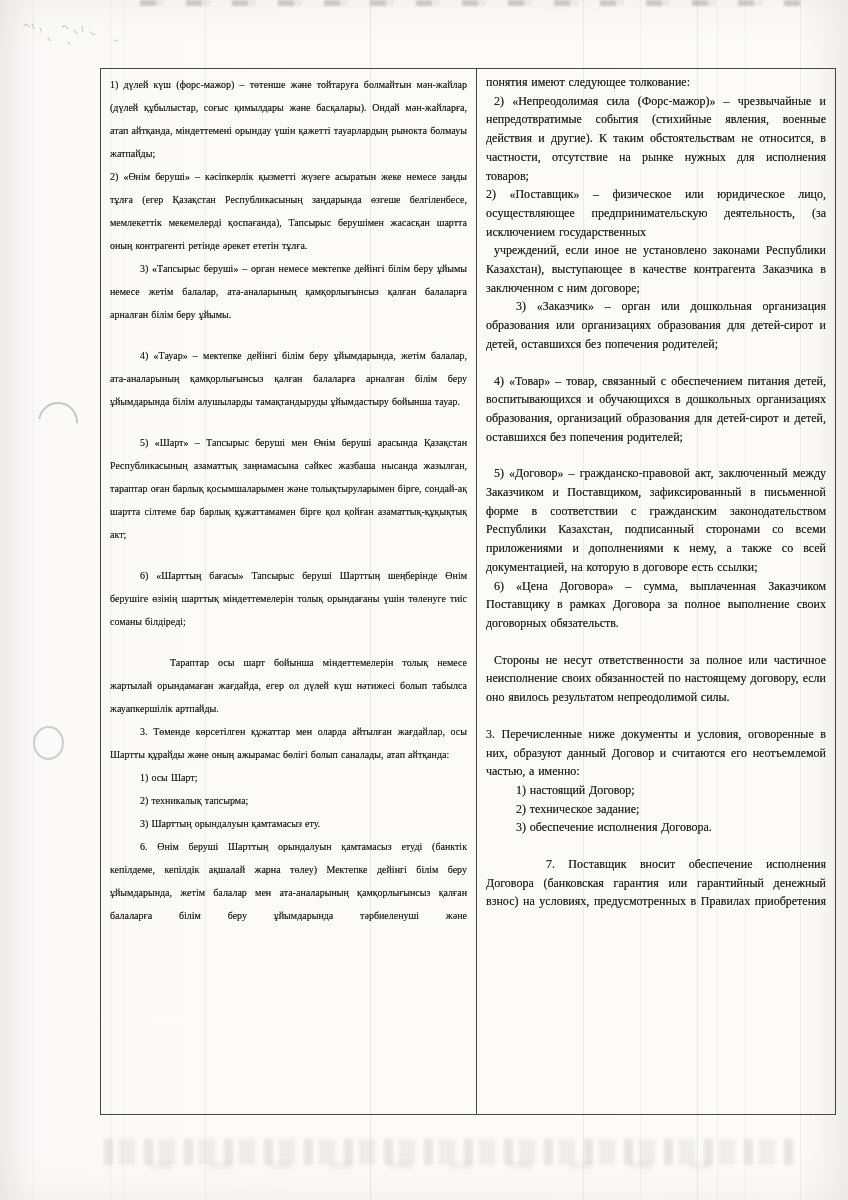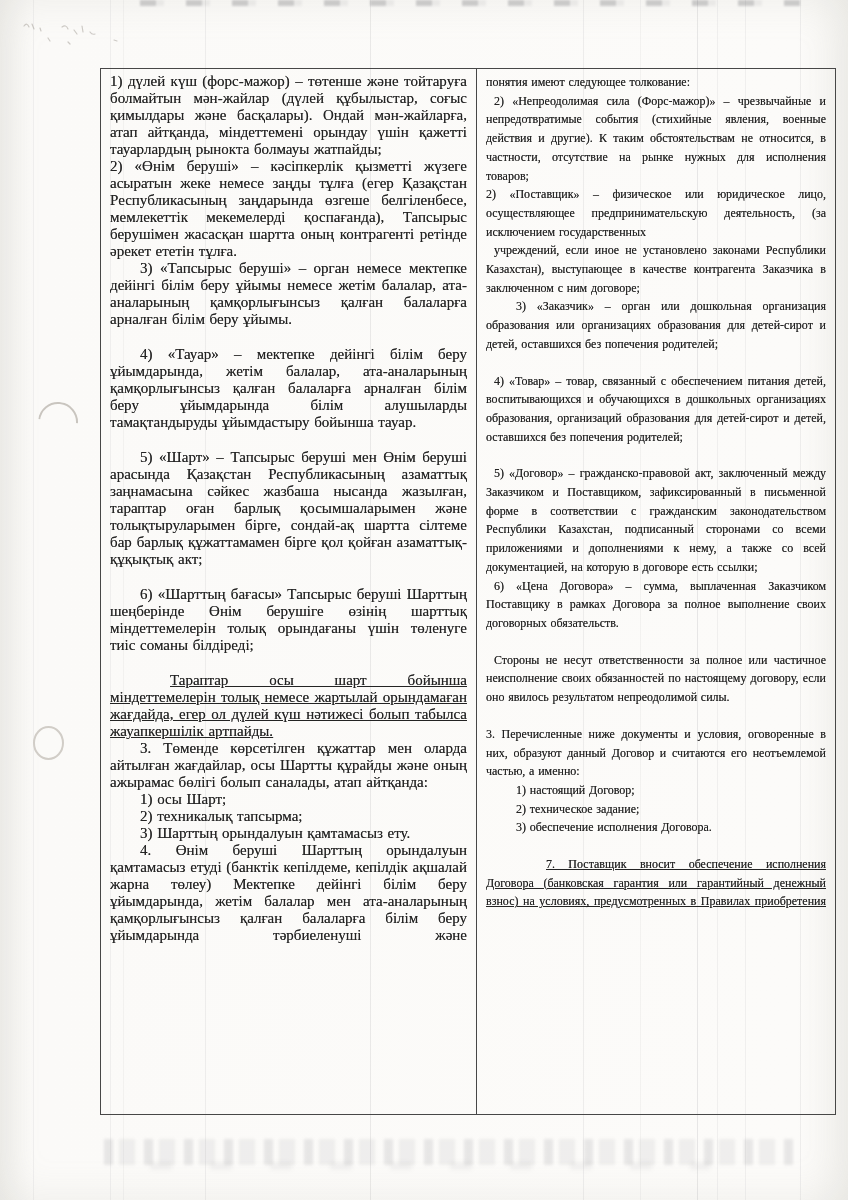--- a/index.html
+++ b/index.html
@@ -45,32 +45,32 @@
   
   table.doc{
     position:absolute;left:100px;top:68px;width:697px;height:1047px;
     border-collapse:collapse;table-layout:fixed;
   }
   table.doc,table.doc td{border:1.6px solid #474747;}
   table.doc td{vertical-align:top;padding:4px 9px 0 9px;}
   td.kk{width:357px;}
   td.ru{width:340px;}
   .cellwrap{height:1034px;overflow:hidden;color:#232323;}
-  .kk .cellwrap{font-size:15px;line-height:17px;}
+  .kk .cellwrap{font-size:10px;line-height:23px;}
   .ru .cellwrap{font-size:12px;line-height:18.7px;}
   p.para{
     margin:0;text-align:justify;
     text-shadow:0 0 .5px rgba(30,30,30,.65);
     word-spacing:.06em;
   }
   p.gap{margin-top:18px;}
   p.i0{text-indent:0;}
   p.i1{text-indent:8px;}
   p.i2{text-indent:30px;}
-  p.i3{text-indent:60px;text-decoration:underline;}
+  p.i3{text-indent:60px;}
   p.jlast{text-align-last:justify;}
 </style>
 </head>
 <body>
 
 <div class="sheet">
 
   <div class="scanline" style="left:33px;opacity:.10"></div>
   <div class="scanline" style="left:110px;opacity:.10"></div>
   <div class="scanline" style="left:123px;opacity:.08"></div>
@@ -114,21 +114,21 @@
               <p class="para i0">2) «Өнім беруші» – кәсіпкерлік қызметті жүзеге асыратын жеке немесе заңды тұлға (егер Қазақстан Республикасының заңдарында өзгеше белгіленбесе, мемлекеттік мекемелерді қоспағанда), Тапсырыс берушімен жасасқан шартта оның контрагенті ретінде әрекет ететін тұлға.</p>
               <p class="para i2">3) «Тапсырыс беруші» – орган немесе мектепке дейінгі білім беру ұйымы немесе жетім балалар, ата-аналарының қамқорлығынсыз қалған балаларға арналған білім беру ұйымы.</p>
               <p class="para i2 gap">4) «Тауар» – мектепке дейінгі білім беру ұйымдарында, жетім балалар, ата-аналарының қамқорлығынсыз қалған балаларға арналған білім беру ұйымдарында білім алушыларды тамақтандыруды ұйымдастыру бойынша тауар.</p>
               <p class="para i2 gap">5) «Шарт» – Тапсырыс беруші мен Өнім беруші арасында Қазақстан Республикасының азаматтық заңнамасына сәйкес жазбаша нысанда жазылған, тараптар оған барлық қосымшаларымен және толықтыруларымен бірге, сондай-ақ шартта сілтеме бар барлық құжаттамамен бірге қол қойған азаматтық-құқықтық акт;</p>
               <p class="para i2 gap">6) «Шарттың бағасы» Тапсырыс беруші Шарттың шеңберінде Өнім берушіге өзінің шарттық міндеттемелерін толық орындағаны үшін төленуге тиіс соманы білдіреді;</p>
               <p class="para i3 gap">Тараптар осы шарт бойынша міндеттемелерін толық немесе жартылай орындамаған жағдайда, егер ол дүлей күш нәтижесі болып табылса жауапкершілік артпайды.</p>
               <p class="para i2">3. Төменде көрсетілген құжаттар мен оларда айтылған жағдайлар, осы Шартты құрайды және оның ажырамас бөлігі болып саналады, атап айтқанда:</p>
               <p class="para i2">1) осы Шарт;</p>
               <p class="para i2">2) техникалық тапсырма;</p>
               <p class="para i2">3) Шарттың орындалуын қамтамасыз ету.</p>
-              <p class="para i2 jlast">4. Өнім беруші Шарттың орындалуын қамтамасыз етуді (банктік кепілдеме, кепілдік ақшалай жарна төлеу) Мектепке дейінгі білім беру ұйымдарында, жетім балалар мен ата-аналарының қамқорлығынсыз қалған балаларға білім беру ұйымдарында тәрбиеленуші және</p>
+              <p class="para i2 jlast">6. Өнім беруші Шарттың орындалуын қамтамасыз етуді (банктік кепілдеме, кепілдік ақшалай жарна төлеу) Мектепке дейінгі білім беру ұйымдарында, жетім балалар мен ата-аналарының қамқорлығынсыз қалған балаларға білім беру ұйымдарында тәрбиеленуші және</p>
             </div>
       </td>
       <td class="ru">
         <div class="cellwrap" id="col-right">
               <p class="para i0">понятия имеют следующее толкование:</p>
               <p class="para i1">2) «Непреодолимая сила (Форс-мажор)» – чрезвычайные и непредотвратимые события (стихийные явления, военные действия и другие). К таким обстоятельствам не относится, в частности, отсутствие на рынке нужных для исполнения товаров;</p>
               <p class="para i0">2) «Поставщик» – физическое или юридическое лицо, осуществляющее предпринимательскую деятельность, (за исключением государственных</p>
               <p class="para i1">учреждений, если иное не установлено законами Республики Казахстан), выступающее в качестве контрагента Заказчика в заключенном с ним договоре;</p>
               <p class="para i2">3) «Заказчик» – орган или дошкольная организация образования или организациях образования для детей-сирот и детей, оставшихся без попечения родителей;</p>
               <p class="para i1 gap">4) «Товар» – товар, связанный с обеспечением питания детей, воспитывающихся и обучающихся в дошкольных организациях образования, организаций образования для детей-сирот и детей, оставшихся без попечения родителей;</p>

